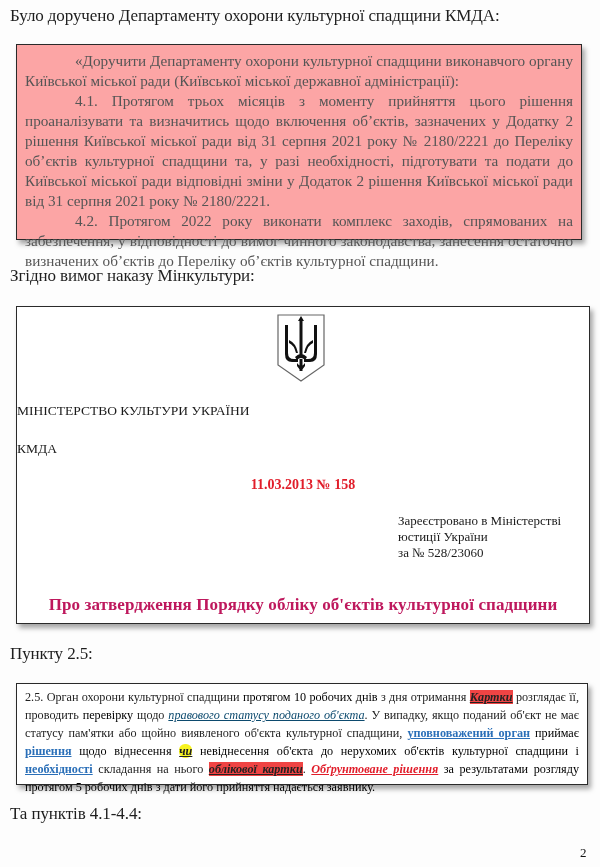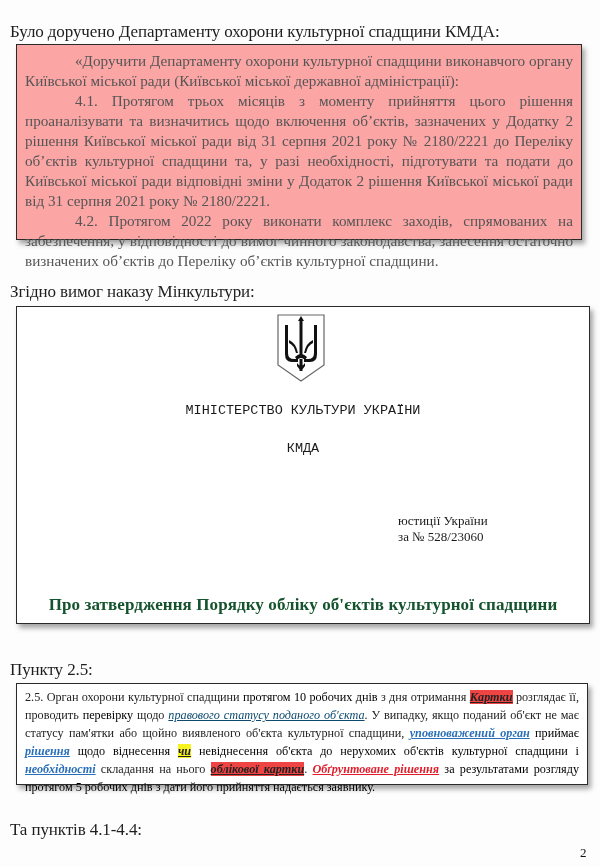--- a/index.html
+++ b/index.html
@@ -1,63 +1,63 @@
 <!DOCTYPE html>
 <html><head>
 <meta charset="utf-8">
 <style>
   html, body { margin: 0; padding: 0; }
   body {
     width: 600px; height: 867px; background: #fdfdfd; position: relative; overflow: hidden;
     font-family: "Liberation Serif", serif; color: #222;
   }
   .heading {
-    position: absolute; left: 10px; font-size: 17px; color: #1e1e1e; letter-spacing: -0.1px; margin-top: 16px;
+    position: absolute; left: 10px; font-size: 17px; color: #1e1e1e; letter-spacing: -0.1px;
   }
   .box {
     position: absolute; border: 1.5px solid #2a2a2a;
     box-shadow: 3px 4px 5px rgba(0,0,0,0.35);
   }
   
   #box1 { left: 16px; top: 44px; width: 564px; height: 194px; background: #fca5a5; }
   #box1 .scan {
     position: absolute; left: 8px; top: 6px; width: 548px;
     font-size: 15.2px; line-height: 20px; color: #555; text-align: justify;
   }
   #box1 .scan p { margin: 0; }
   #box1 .scan .indent { text-indent: 50px; }
   
   #box2 { left: 16px; top: 306px; width: 572px; height: 316px; background: #ffffff; }
   .coat {
     position: absolute; left: 259px; top: 6px; width: 50px; height: 70px;
   }
   .ministry {
-    position: absolute; left: 0; width: 100%; text-align: center; font-size: 13.5px; color: #1a1a1a; font-family: Liberation Mono, monospace;
+    position: absolute; left: 0; width: 100%; text-align: left; font-size: 13.5px; color: #1a1a1a;
   }
   .order-date {
     position: absolute; left: 0; width: 100%; text-align: center; font-size: 14px; font-weight: bold; color: #e11d2a;
   }
   .reg {
     position: absolute; left: 381px; top: 206px; font-size: 13px; line-height: 16px; color: #1a1a1a;
   }
   .order-title {
     position: absolute; left: 0; top: 288px; width: 100%; text-align: center;
-    font-size: 17px; font-weight: bold; color: #14532d; letter-spacing: 0.1px;
+    font-size: 17px; font-weight: bold; color: #be185d; letter-spacing: 0.1px;
   }
   
   #box3 { left: 16px; top: 683px; width: 570px; height: 100px; background: #ffffff; }
   #box3 .para {
     position: absolute; left: 8px; top: 4px; width: 554px;
     font-size: 12.2px; line-height: 18px; color: #222; text-align: justify;
   }
   .red { color: #000000; }
   .link { color: #0c4a6e; font-style: italic; text-decoration: underline; }
-  .link-bold { color: #2a6fb8; font-style: italic; font-weight: bold; text-decoration: underline; }
+  .link-bold { color: #2a6fb8; font-weight: bold; text-decoration: underline; }
   .hl-cyan { background: #ef4444; color: #222; font-style: italic; font-weight: bold; text-decoration: underline; }
-  .hl-yellow { background: #f7f320; color: #222; font-style: italic; font-weight: bold; text-decoration: underline; }
+  .hl-yellow { background: #f7f320; color: #222; font-style: italic; font-weight: bold; text-decoration: underline; border-radius: 6px; }
   .red-em { color: #e11d2a; font-style: italic; font-weight: bold; text-decoration: underline; }
   .page-num {
     position: absolute; left: 580px; top: 845px; font-size: 13px; color: #111;
   }
 </style>
 </head>
 <body>
 
 <div class="heading" style="top:6px;">Було доручено Департаменту охорони культурної спадщини КМДА:</div>
 
@@ -81,21 +81,23 @@
       <path d="M41 12 L38 12 L38 40 Q38 46 32 46 L28 46 L28 49 L34 49 Q41 49 41 41 Z"></path>
       <path d="M13 30 Q18 32 20 40 L22 40 Q20 30 13 27 Z"></path>
       <path d="M37 30 Q32 32 30 40 L28 40 Q30 30 37 27 Z"></path>
       <path d="M19 44 Q25 38 31 44 L29 47 Q25 43 21 47 Z"></path>
       <rect x="23.5" y="46" width="3" height="12"></rect>
       <path d="M21 50 Q25 56 29 50 L29 53 Q25 60 21 53 Z"></path>
     </g>
   </svg>
   <div class="ministry" style="top:96px;">МІНІСТЕРСТВО КУЛЬТУРИ УКРАЇНИ</div>
   <div class="ministry" style="top:134px;">КМДА</div>
+  <div class="order-date" style="top:170px;">11.03.2013  № 158</div>
   <div class="reg">
+    <div>Зареєстровано в Міністерстві</div>
     <div>юстиції України</div>
     <div>за № 528/23060</div>
   </div>
   <div class="order-title">Про затвердження Порядку обліку об'єктів культурної спадщини</div>
 </div>
 
 <div class="heading" style="top:644px;">Пункту 2.5:</div>
 
 <div class="box" id="box3">
   <div class="para"><span>2.5. Орган охорони культурної спадщини </span><span class="red">протягом 10 робочих днів</span><span> з дня отримання </span><span class="hl-cyan">Картки</span><span> розглядає її, проводить </span><span class="red">перевірку</span><span> щодо </span><span class="link">правового статусу поданого об'єкта</span><span>. У випадку, якщо поданий об'єкт не має статусу пам'ятки або щойно виявленого об'єкта культурної спадщини, </span><span class="link-bold">уповноважений орган</span><span class="red"> приймає </span><span class="link-bold">рішення</span><span class="red"> щодо віднесення </span><span class="hl-yellow">чи</span><span class="red"> невіднесення об'єкта до нерухомих об'єктів культурної спадщини і </span><span class="link-bold">необхідності</span><span> складання на нього </span><span class="hl-cyan">облікової картки</span><span>. </span><span class="red-em">Обґрунтоване рішення</span><span class="red"> за результатами розгляду протягом 5 робочих днів з дати його прийняття надається заявнику.</span></div>

